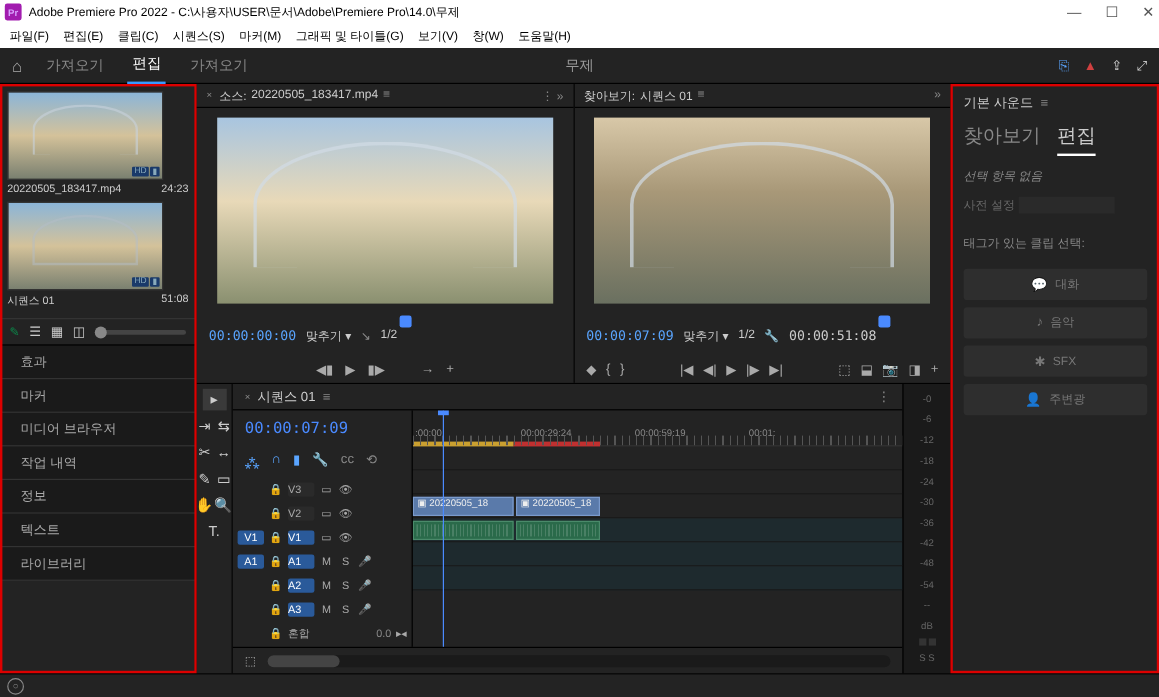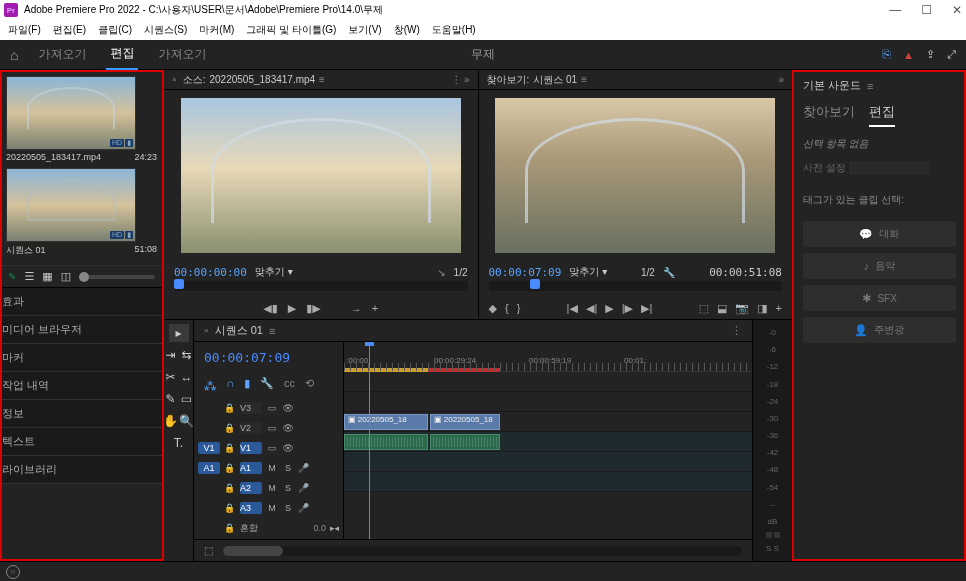--- a/index.html
+++ b/index.html
@@ -24,34 +24,34 @@
 .clip{position:relative}
 .clip-thumb{width:130px;height:74px;background:linear-gradient(180deg,#8bb5d8 0%,#d4c29a 50%,#7a8070 100%);border:1px solid #333;position:relative;overflow:hidden}
 .clip-thumb::before{content:"";position:absolute;inset:10px 20px 20px 20px;border:2px solid rgba(200,210,220,.6);border-radius:50% 50% 0 0;border-bottom:none}
 .clip-thumb.seq::before{border:2px solid rgba(180,190,200,.5)}
 .clip-label{display:flex;justify-content:space-between;color:#ccc;font-size:9px;padding:2px 0}
 .badges{position:absolute;bottom:2px;right:2px;display:flex;gap:1px}
 .badge{background:#1a3a6a;color:#8ab;font-size:7px;padding:0 2px;border-radius:1px}
 .left-toolbar{display:flex;gap:8px;padding:4px 8px;align-items:center;border-top:1px solid #333}
 .left-toolbar .ico{color:#0a8a4a;font-size:10px}
 .left-collapse{background:#1a1a1a;border-top:1px solid #000}
-.left-collapse div{padding:6px 2px;color:#aaa;font-size:11px;border-bottom:1px solid #333;cursor:pointer}
+.left-collapse div{padding:6px 17px;color:#aaa;font-size:11px;border-bottom:1px solid #333;cursor:pointer}
 .center-col{flex:1;display:flex;flex-direction:column}
 .monitors{display:flex;height:250px;border-bottom:1px solid #000}
 .monitor{flex:1;background:#232323;display:flex;flex-direction:column;border-right:1px solid #000}
 .monitor:last-child{border-right:none}
 .mon-header{height:22px;display:flex;align-items:center;padding:0 8px;gap:6px;color:#ccc;font-size:10px;border-bottom:1px solid #000}
 .mon-header .tab-label{display:flex;align-items:center;gap:4px}
 .mon-header .x{color:#888;font-size:8px}
 .mon-header .menu{margin-left:auto;color:#888}
 .mon-body{flex:1;display:flex;align-items:center;justify-content:center;padding:8px}
 .mon-img{width:280px;height:155px;background:linear-gradient(180deg,#a8c5e0 0%,#e8d9b8 45%,#8a9070 100%);position:relative;overflow:hidden}
 .mon-img::before{content:"";position:absolute;inset:20px 30px 30px 30px;border:3px solid rgba(210,220,230,.7);border-radius:50% 50% 0 0;border-bottom:none}
 .mon-img.prog{background:linear-gradient(180deg,#d8c8a8 0%,#a89878 40%,#6a7060 100%)}
-.mon-controls{height:40px;padding:4px 10px;display:flex;flex-direction:column;gap:2px}
+.mon-controls{height:40px;padding:4px 10px;display:flex;flex-direction:row;gap:2px}
 .tc-row{display:flex;align-items:center;gap:8px;font-size:10px}
 .tc-blue{color:#5aa5ff;font-family:monospace;font-size:11px}
 .tc-white{color:#ccc;font-family:monospace;font-size:11px;margin-left:auto}
 .sel{color:#ccc;font-size:10px}
 .track-line{height:10px;background:#1a1a1a;position:relative;border-radius:2px}
 .playhead{position:absolute;top:-2px;width:10px;height:10px;background:#4a8aff;border-radius:2px}
 .transport{display:flex;justify-content:center;gap:10px;padding:4px 10px;color:#aaa;font-size:11px}
 .transport span{cursor:pointer}
 .transport.prog{justify-content:space-between}
 .transport.prog .grp{display:flex;gap:8px}
@@ -93,21 +93,21 @@
 .tl-foot{height:22px;display:flex;align-items:center;padding:0 10px;gap:10px;border-top:1px solid #000;font-size:10px;color:#aaa}
 .scroll-h{flex:1;height:10px;background:#1a1a1a;border-radius:5px;position:relative}
 .scroll-h .thumb{position:absolute;left:0;width:60px;height:100%;background:#444;border-radius:5px}
 .meters{width:40px;background:#1a1a1a;border-left:1px solid #000;display:flex;flex-direction:column;align-items:center;padding:8px 0;gap:6px;font-size:8px;color:#666}
 .meters .scale{flex:1;display:flex;flex-direction:column;justify-content:space-between;align-items:center}
 .meters .bars{display:flex;gap:2px}
 .meters .bar{width:6px;height:6px;background:#333}
 .right-panel{width:174px;background:#232323;border-left:1px solid #000;padding:8px 10px;display:flex;flex-direction:column;gap:10px}
 .right-panel.hl{outline:2px solid #d00;outline-offset:-2px}
 .rp-title{display:flex;align-items:center;gap:6px;font-size:11px}
-.rp-tabs{display:flex;gap:14px;font-size:13px}
+.rp-tabs{display:flex;gap:14px;font-size:16px}
 .rp-tabs .t{color:#888;padding-bottom:4px}
 .rp-tabs .t.active{color:#ccc;border-bottom:2px solid #fff}
 .rp-empty{color:#888;font-style:italic;font-size:10px}
 .rp-section{color:#888;font-size:10px;margin-top:8px}
 .rp-btns{display:flex;flex-direction:column;gap:6px;margin-top:4px}
 .rp-btn{background:#2e2e2e;height:26px;border-radius:3px;display:flex;align-items:center;justify-content:center;gap:6px;color:#777;font-size:10px}
 .rp-btn .ico{font-size:11px}
 .statusbar{height:20px;background:#232323;border-top:1px solid #000;display:flex;align-items:center;padding:0 6px}
 .statusbar .cc{width:14px;height:14px;border:1px solid #888;border-radius:50%;font-size:8px;display:flex;align-items:center;justify-content:center;color:#888}
 </style>
@@ -182,22 +182,22 @@
       <span class="ico">✎</span>
       <span>☰</span>
       <span>▦</span>
       <span>◫</span>
       <span style="flex:1;height:4px;background:#444;border-radius:2px;position:relative">
           <span style="position:absolute;left:0;top:-3px;width:10px;height:10px;background:#888;border-radius:50%"></span>
         </span>
     </div>
     <div class="left-collapse" id="sections">
         <div>효과</div>
+        <div>마커</div>
         <div>미디어 브라우저</div>
-        <div>마커</div>
         <div>작업 내역</div>
         <div>정보</div>
         <div>텍스트</div>
         <div>라이브러리</div>
       </div>
   </div>
 
   <div class="center-col">
     <div class="monitors">
       <div class="monitor">

